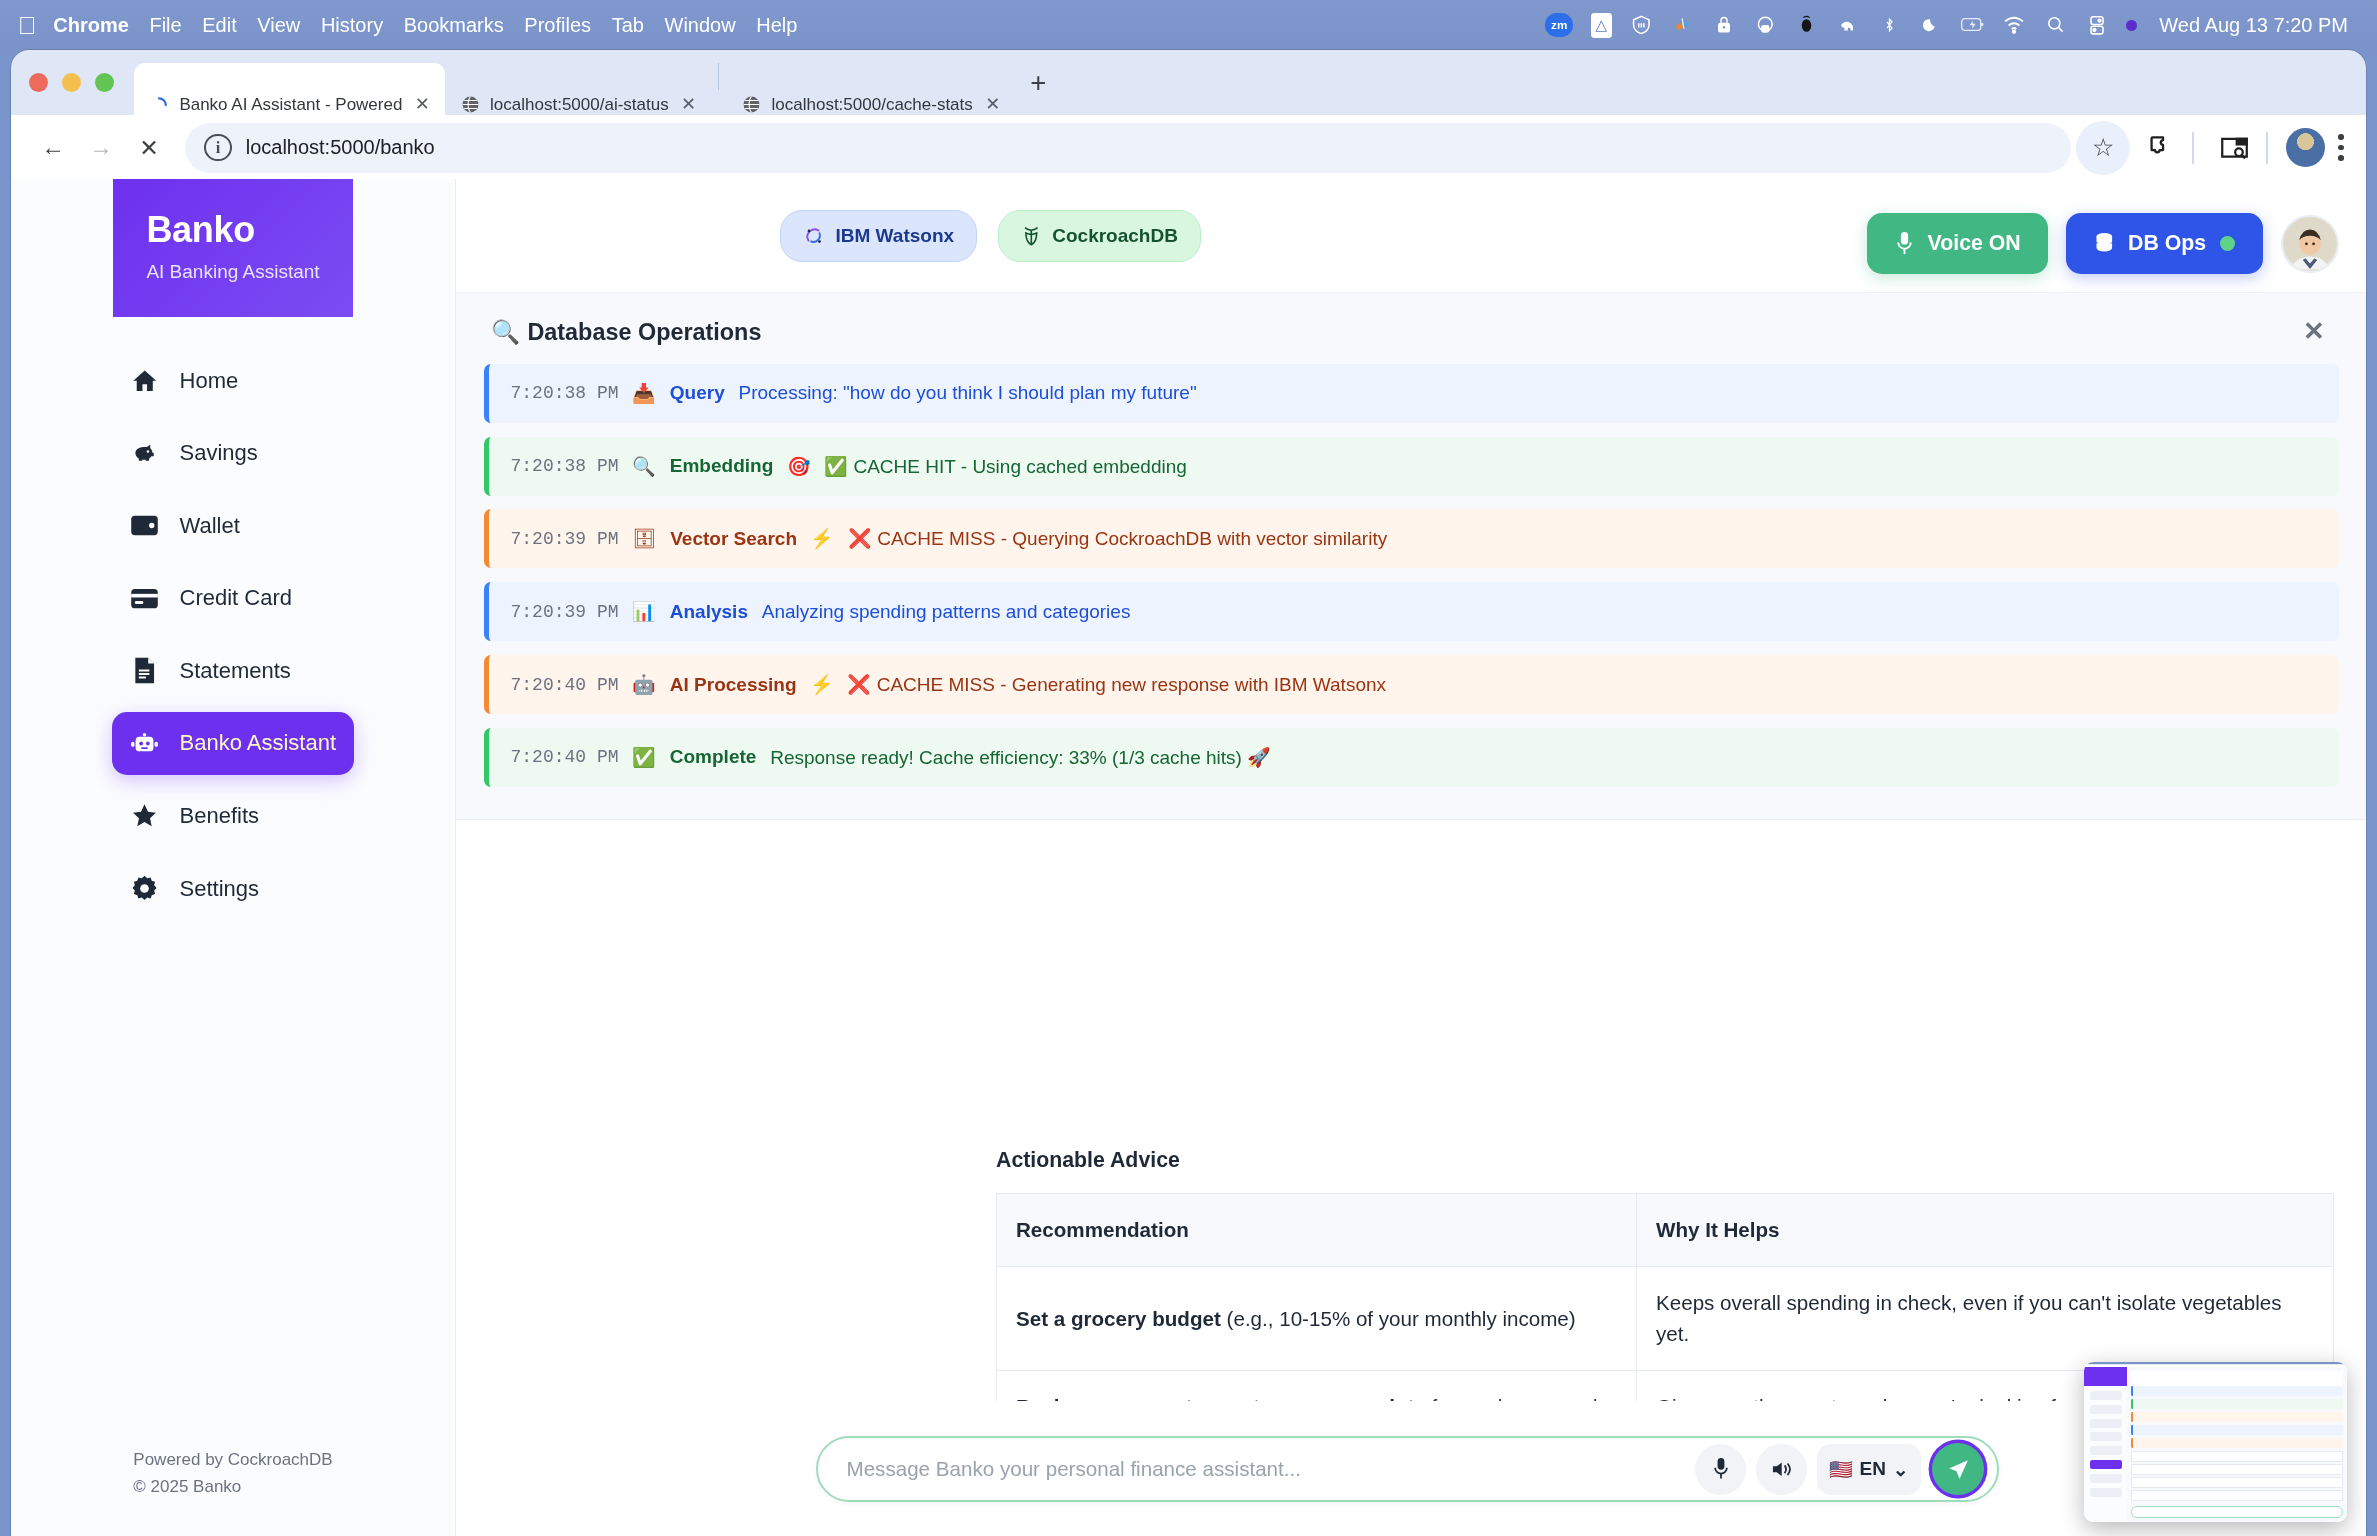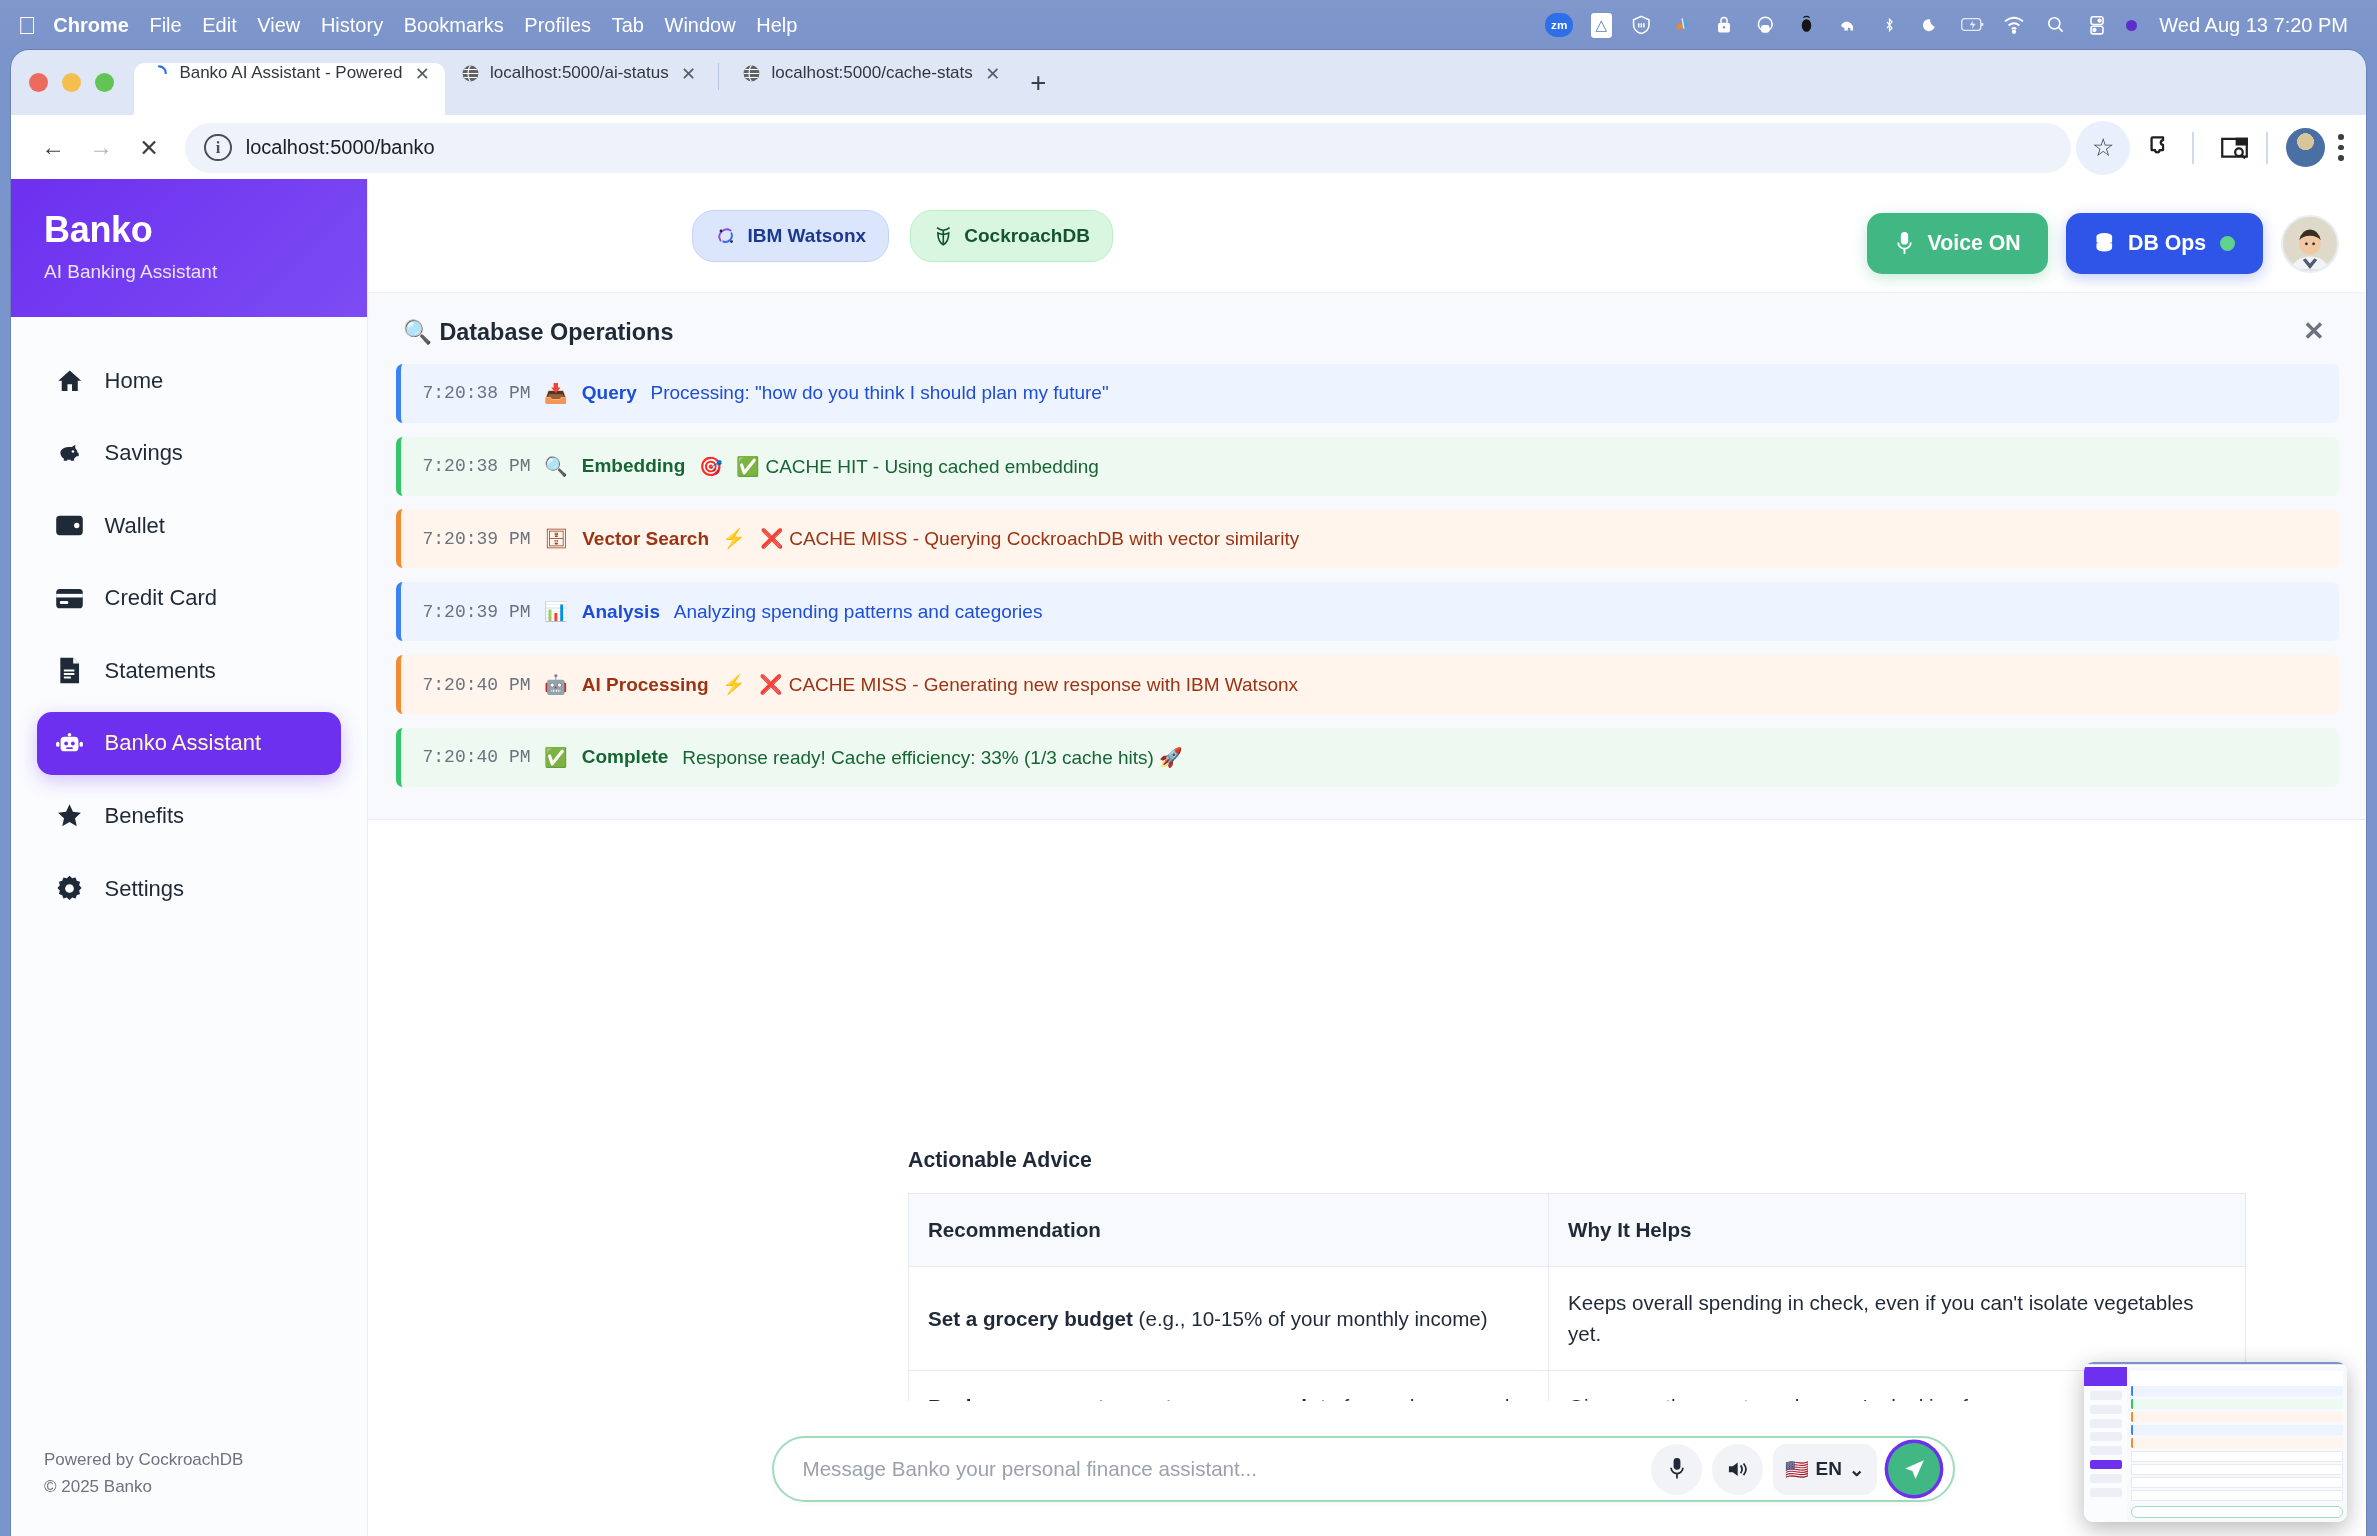--- a/index.html
+++ b/index.html
@@ -33,21 +33,21 @@
     position: absolute; top: 50px; left: 11px; width: 2355px; height: 1487px;
     background: #dfe7f7; border-radius: 18px 18px 0 0; overflow: hidden;
     box-shadow: 0 0 0 0.7px rgba(0,0,0,.18);
   }
   .tabstrip { height: 65px; display: flex; align-items: flex-end; padding-left: 18px; position: relative; }
   .traffic { display: flex; gap: 13.8px; align-items: center; padding-bottom: 23.4px; margin-right: 20.6px; }
   .tl { width: 19px; height: 19px; border-radius: 50%; }
   .tl.r { background: #ed6a5e; } .tl.y { background: #f4bf4f; } .tl.g { background: #61c454; }
 
   .tab {
-    height: 52px; display: flex; align-items: flex-start; gap: 9.6px;
+    height: 52px; display: flex; align-items: flex-end; gap: 9.6px;
     padding: 0 15px; border-radius: 11px 11px 0 0; font-size: 17px; color: #33373d;
     max-width: 323px; position: relative;
   }
   .tab.active { background: #ffffff; }
   .tab-title { white-space: nowrap; overflow: hidden; text-overflow: clip; max-width: 227px; }
   .tab-fav { width: 20.6px; height: 20.6px; flex: none; display:flex; align-items:center; justify-content:center; }
   .tab-x { font-size: 18px; color: #5a5f66; flex: none; margin-left: 2.8px; }
   .tab-sep { width: 1.4px; height: 27.5px; background: #b9c6e2; align-self: center; margin: 0 6.9px 12.4px 6.9px; }
   .newtab { font-size: 27.5px; color: #3c4043; padding: 0 15px 16.5px 15px; }
 
@@ -65,21 +65,21 @@
   .tb-sep { width: 2.1px; height: 32px; background: #cfdaf0; margin: 0 9.6px; }
   .chrome-avatar { width: 39px; height: 39px; border-radius: 50%;
     background: radial-gradient(circle at 50% 35%, #d9c59a 0 26%, #4a6fa5 27% 100%); margin-left: 8.3px; }
   .kebab { display:flex; flex-direction:column; gap:4.8px; margin-left: 13.8px; margin-right: 4.1px; }
   .kebab i { width: 5.5px; height: 5.5px; border-radius: 50%; background: #3c4043; display:block; }
 
   
   .page { position: absolute; top: 129px; left: 0; width: 2355px; height: 1358px; background: #f7f9fc; display: flex; }
 
   
-  .sidebar { width: 357px; height: 100%; background: #fbfcfe; border-right: 1.4px solid #e8ecf4; display: flex; flex-direction: column; flex: none; }
+  .sidebar { width: 445px; height: 100%; background: #fbfcfe; border-right: 1.4px solid #e8ecf4; display: flex; flex-direction: column; flex: none; align-items: center; }
   .brand { height: 138px; background: linear-gradient(135deg,#6d30ef 0%,#7c4cf3 100%); padding: 30px 33px 0 33px; color: #fff; }
   .brand-title { font-size: 36px; font-weight: bold; letter-spacing: -0.3px; }
   .brand-sub { font-size: 19px; margin-top: 9.6px; color: #eae2ff; }
   .nav { padding: 32px 26px 0 26px; display: flex; flex-direction: column; gap: 9.6px; }
   .nav-item { height: 63px; border-radius: 15px; display: flex; align-items: center; gap: 20.6px; padding: 0 18px; color: #1f2937; font-size: 22px; }
   .nav-item .ni { width: 29px; height: 29px; display:flex; align-items:center; justify-content:center; flex:none; }
   .nav-item.active { background: #6d30ef; color: #fef9c3; box-shadow: 0 5.5px 20.6px rgba(109,48,239,.28); }
   .side-foot { margin-top: auto; padding: 0 33px 37px 33px; color: #6b7280; font-size: 17px; line-height: 1.55; }
 
   

